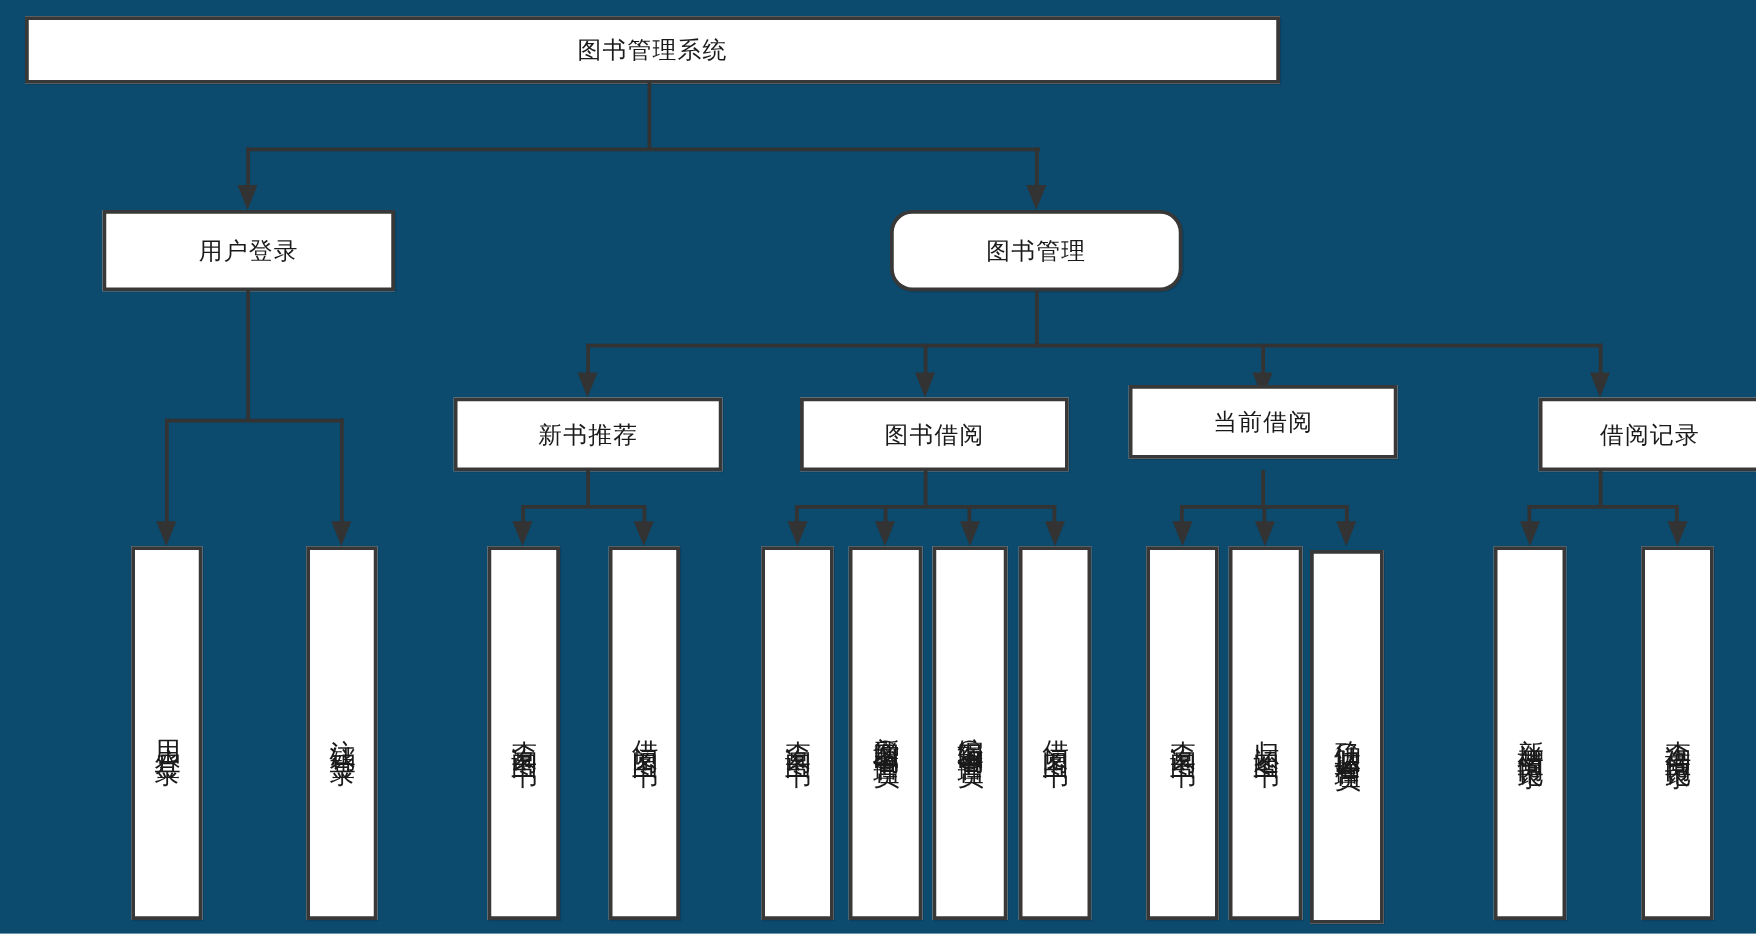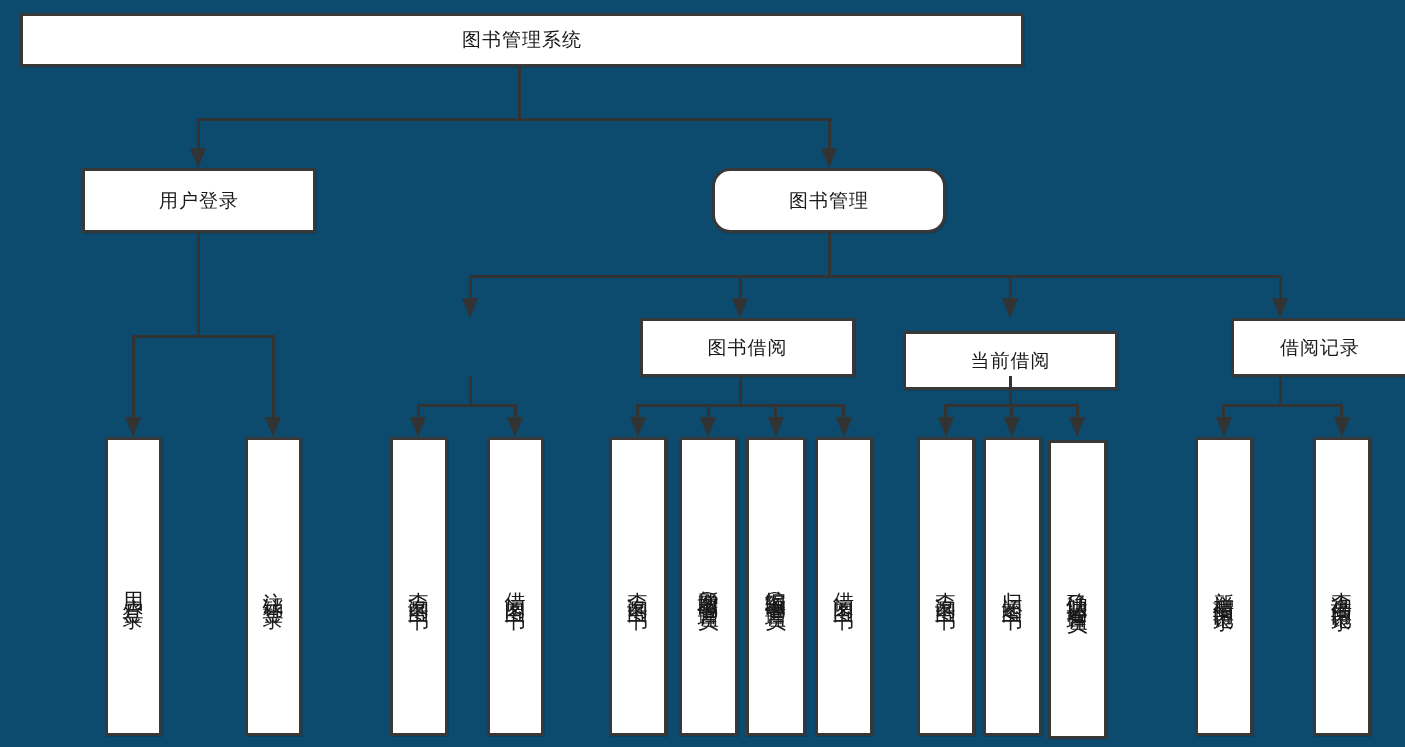--- a/index.html
+++ b/index.html
@@ -63,24 +63,27 @@
   <div class="line" style="left:469px; top:275px; width:813px; height:3px;"></div>
   <div class="line" style="left:469px; top:275px; width:3px; height:28px;"></div>
   <div class="arrow" style="left:462px; top:298px;"></div>
   <div class="line" style="left:739px; top:275px; width:3px; height:28px;"></div>
   <div class="arrow" style="left:732px; top:298px;"></div>
   <div class="line" style="left:1009px; top:275px; width:3px; height:28px;"></div>
   <div class="arrow" style="left:1002px; top:298px;"></div>
   <div class="line" style="left:1279px; top:275px; width:3px; height:28px;"></div>
   <div class="arrow" style="left:1272px; top:298px;"></div>
 
+  <div class="box hbox" style="left:363px; top:318px; width:215px; height:59px;">
+    <span>新书推荐</span>
+  </div>
   <div class="box hbox" style="left:640px; top:318px; width:215px; height:59px;">
     <span>图书借阅</span>
   </div>
-  <div class="box hbox" style="left:903px; top:331px; width:215px; height:59px;">
+  <div class="box hbox" style="left:903px; top:308px; width:215px; height:59px;">
     <span>当前借阅</span>
   </div>
   <div class="box hbox" style="left:1231px; top:318px; width:178px; height:59px;">
     <span>借阅记录</span>
   </div>
 
   <div class="line" style="left:469px; top:376px; width:3px; height:30px;"></div>
   <div class="line" style="left:417px; top:404px; width:100px; height:3px;"></div>
   <div class="line" style="left:417px; top:404px; width:3px; height:16px;"></div>
   <div class="arrow" style="left:410px; top:417px;"></div>

